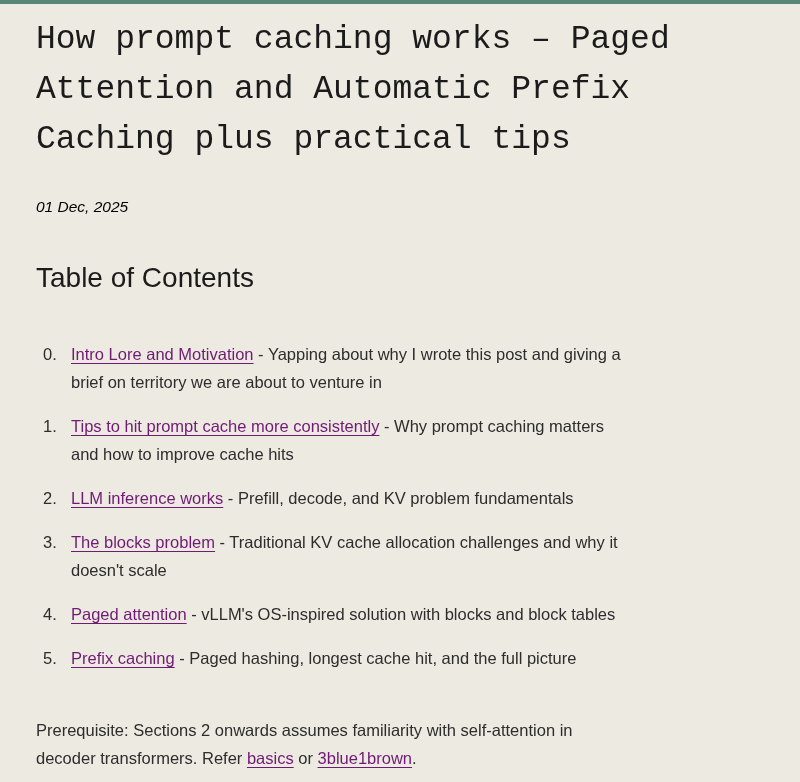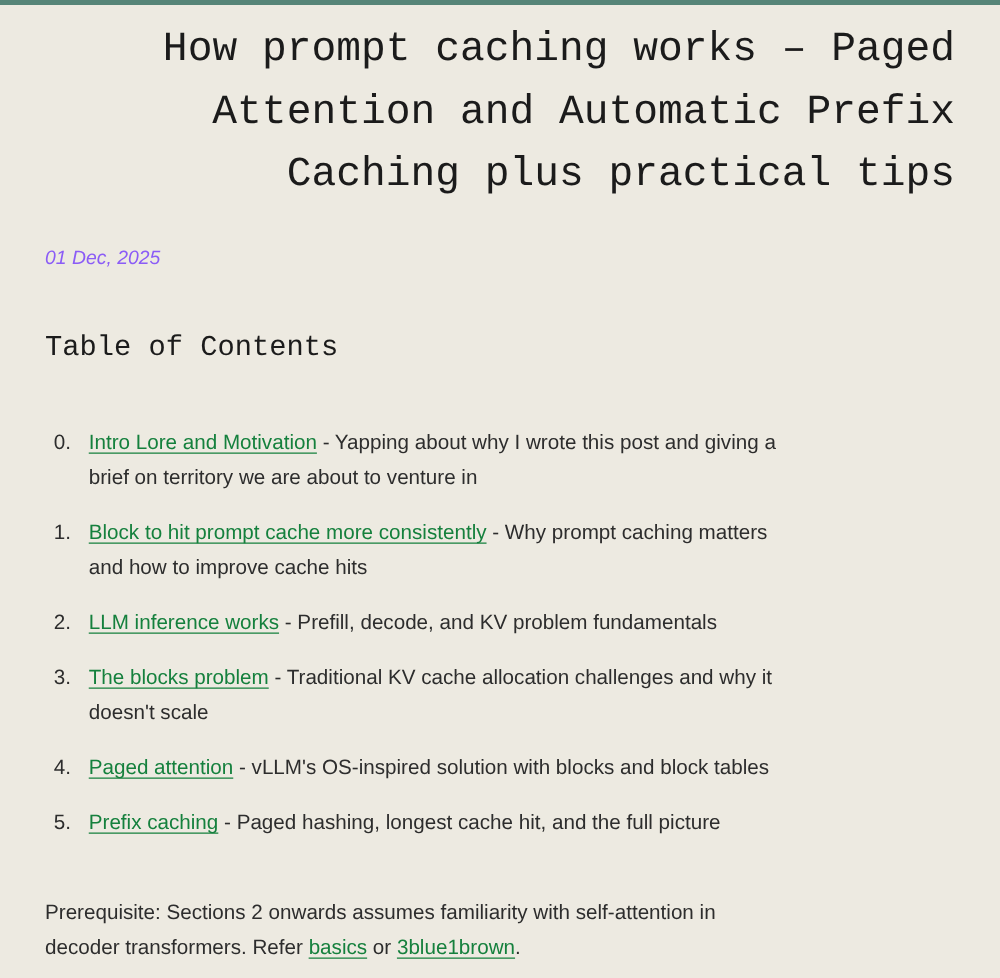--- a/index.html
+++ b/index.html
@@ -17,35 +17,35 @@
     padding: 0 36px 20px 36px;
     color: #2d2d2d;
     font-family: "Liberation Sans", sans-serif;
   }
   h1.post-title {
     margin: 11px 0 0 0;
     font-family: "Liberation Mono", monospace;
     font-weight: normal;
     font-size: 33px;
     line-height: 50px;
-    text-align: right;
+    text-align: left;
     color: #1b1b1b;
   }
   p.post-date {
     margin: 32px 0 0 0;
     font-style: italic;
     font-size: 15.5px;
     line-height: 20px;
-    color: #8b5cf6;
+    color: #000000;
   }
   h2.toc-heading {
     margin: 46px 0 0 0;
-    font-family: Liberation Mono, monospace;
+    font-family: Liberation Sans, sans-serif;
     font-weight: normal;
-    font-size: 23px;
+    font-size: 28px;
     line-height: 30px;
     color: #1b1b1b;
   }
   ol.toc-list {
     list-style: none;
     margin: 47px 0 0 0;
     padding: 0 0 0 7px;
   }
   ol.toc-list li {
     display: flex;
@@ -57,21 +57,21 @@
   ol.toc-list li:last-child { margin-bottom: 0; }
   .toc-num {
     flex: none;
     width: 22px;
     margin-right: 6px;
     text-align: left;
   }
   .toc-text { flex: 1; }
   .prewrap { white-space: pre-wrap; }
   a.toc-link, a.body-link {
-    color: #15803d;
+    color: #701a75;
     text-decoration: underline;
     text-decoration-thickness: 1px;
     text-underline-offset: 3px;
     cursor: pointer;
   }
   p.prerequisite {
     margin: 44px 0 0 0;
     font-size: 16.5px;
     line-height: 28px;
     max-width: 700px;
@@ -91,21 +91,21 @@
   <h2 class="toc-heading">Table of Contents</h2>
 
   <ol class="toc-list">
     <li>
       <span class="toc-num">0.</span>
       <span class="toc-text"><a class="toc-link" href="#">Intro Lore and Motivation</a><span class="prewrap"> - Yapping about why I wrote this post and giving a
 brief on territory we are about to venture in</span></span>
     </li>
     <li>
       <span class="toc-num">1.</span>
-      <span class="toc-text"><a class="toc-link" href="#">Block to hit prompt cache more consistently</a><span class="prewrap"> - Why prompt caching matters
+      <span class="toc-text"><a class="toc-link" href="#">Tips to hit prompt cache more consistently</a><span class="prewrap"> - Why prompt caching matters
 and how to improve cache hits</span></span>
     </li>
     <li>
       <span class="toc-num">2.</span>
       <span class="toc-text"><a class="toc-link" href="#">LLM inference works</a><span class="prewrap"> - Prefill, decode, and KV problem fundamentals</span></span>
     </li>
     <li>
       <span class="toc-num">3.</span>
       <span class="toc-text"><a class="toc-link" href="#">The blocks problem</a><span class="prewrap"> - Traditional KV cache allocation challenges and why it
 doesn't scale</span></span>

